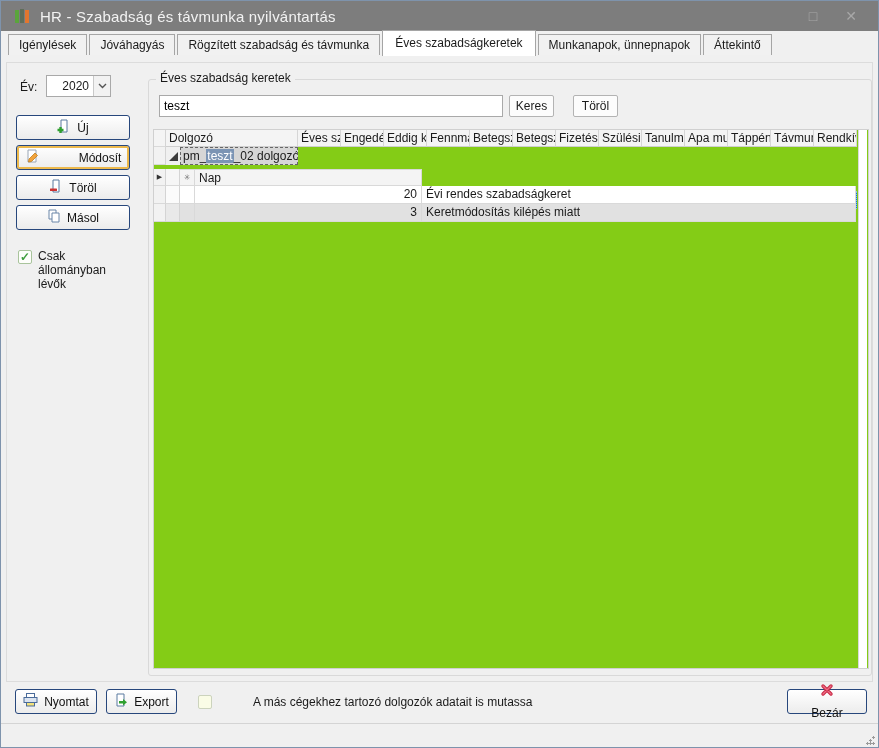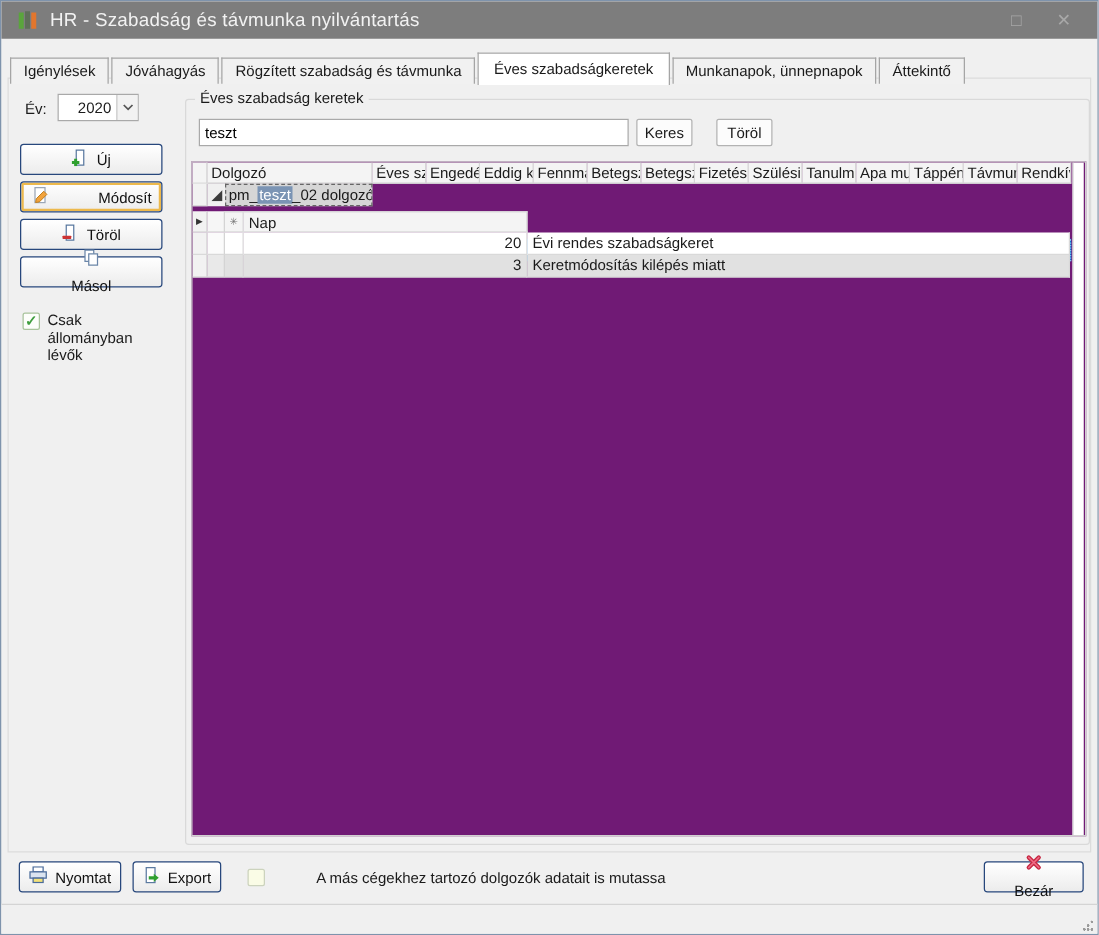--- a/index.html
+++ b/index.html
@@ -10,21 +10,21 @@
   }
   
   .titlebar { position:absolute; left:0; top:0; width:100%; height:30px; background:#7d7d7d;
     display:flex; align-items:center; }
   .app-icon { margin-left:12px; display:flex; }
   .title-text { color:#f2f2f2; font-size:15px; margin-left:9px; letter-spacing:.2px; }
   .win-btns { position:absolute; right:8px; top:0; height:30px; display:flex; }
   .win-btn { width:38px; height:30px; display:flex; align-items:center; justify-content:center;
     color:#a8a8a8; font-size:14px; }
   
-  .tabstrip { position:absolute; left:7px; top:40px; height:26px; display:flex; align-items:flex-end; z-index:3; }
+  .tabstrip { position:absolute; left:7px; top:28px; height:26px; display:flex; align-items:flex-end; z-index:3; }
   .tab { background:#f1f1f1; border:1px solid #a5a5a5; border-bottom:none; padding:3px 10px 4px;
     margin-right:2px; height:21px; white-space:nowrap; }
   .tab.active { background:#fff; height:26px; padding:5px 12px 6px; position:relative; margin-bottom:-1px; z-index:4; }
   
   .tabpage { position:absolute; left:5px; top:61px; width:867px; height:620px;
     border:1px solid #dcdcdc; background:#f0f0f0; }
   
   .year-label { position:absolute; left:13px; top:17px; }
   .year-select { position:absolute; left:39px; top:12px; width:65px; height:22px; background:#fff;
     border:1px solid #a9a9a9; display:flex; align-items:center; }
@@ -45,21 +45,21 @@
   .groupbox { position:absolute; left:141px; top:16px; width:724px; height:597px;
     border:1px solid #d9d9d9; border-radius:3px; }
   .group-title { position:absolute; left:7px; top:-9px; background:#f0f0f0; padding:0 4px; }
   .search-input { position:absolute; left:10px; top:15px; width:344px; height:22px;
     border:1px solid #a9a9a9; background:#fff; font-family:"Liberation Sans",sans-serif;
     font-size:12px; padding:0 4px; }
   .flat-btn { position:absolute; top:15px; width:45px; height:22px; border:1px solid #b3b3b3;
     background:#fcfcfc; border-radius:2px; display:flex; align-items:center; justify-content:center; }
   
   .grid { position:absolute; left:4px; top:49px; width:716px; height:540px;
-    background:#701a75; border:1px solid #d0d0d0; overflow:hidden; }
+    background:#84cc16; border:1px solid #d0d0d0; overflow:hidden; }
   .scrollstrip { position:absolute; left:704px; top:0; width:9px; height:100%;
     background:#fff; border-left:1px solid #dadada; }
   .hdr-row { position:absolute; left:0; top:0; display:flex; }
   .hc { height:17px; line-height:16px; border-right:1px solid #d6d6d6; border-bottom:1px solid #cfcfcf;
     background:#f4f4f4; padding:0 1px 0 3px; white-space:nowrap; overflow:hidden; }
   .hc-ind { width:12px; text-align:center; padding:0; font-size:8px; color:#777; line-height:17px; }
   .hc-dolg { width:132px; }
   .hc-num { width:43px; }
   .main-row { position:absolute; left:12px; top:17px; display:flex; }
   .exp-cell { width:14px; height:18px; background:#f0f0f0; display:flex; align-items:center; justify-content:center; }
@@ -161,21 +161,21 @@
     <button class="btn side-btn" style="top:112px;">
       <span>
         <svg width="14" height="14" viewBox="0 0 14 14">
           <path d="M4 1h6v12H4z" fill="#fff" stroke="#5b7aa0"></path>
           <rect x="1" y="9.5" width="7" height="2.6" fill="#cc3333" rx="0.5"></rect>
         </svg>
       </span>
       <span>Töröl</span>
     </button>
 
-    <button class="btn side-btn" style="top:142px;flex-direction:column;">
+    <button class="btn side-btn" style="top:142px;">
       <span>
         <svg width="14" height="14" viewBox="0 0 14 14">
           <path d="M2 1h7v9H2z" fill="#fff" stroke="#6b86a8"></path>
           <path d="M5 4h7v9H5z" fill="#fff" stroke="#6b86a8"></path>
         </svg>
       </span>
       <span>Másol</span>
     </button>
 
     <div class="chk-row" style="left:11px; top:186px; width:118px;">

